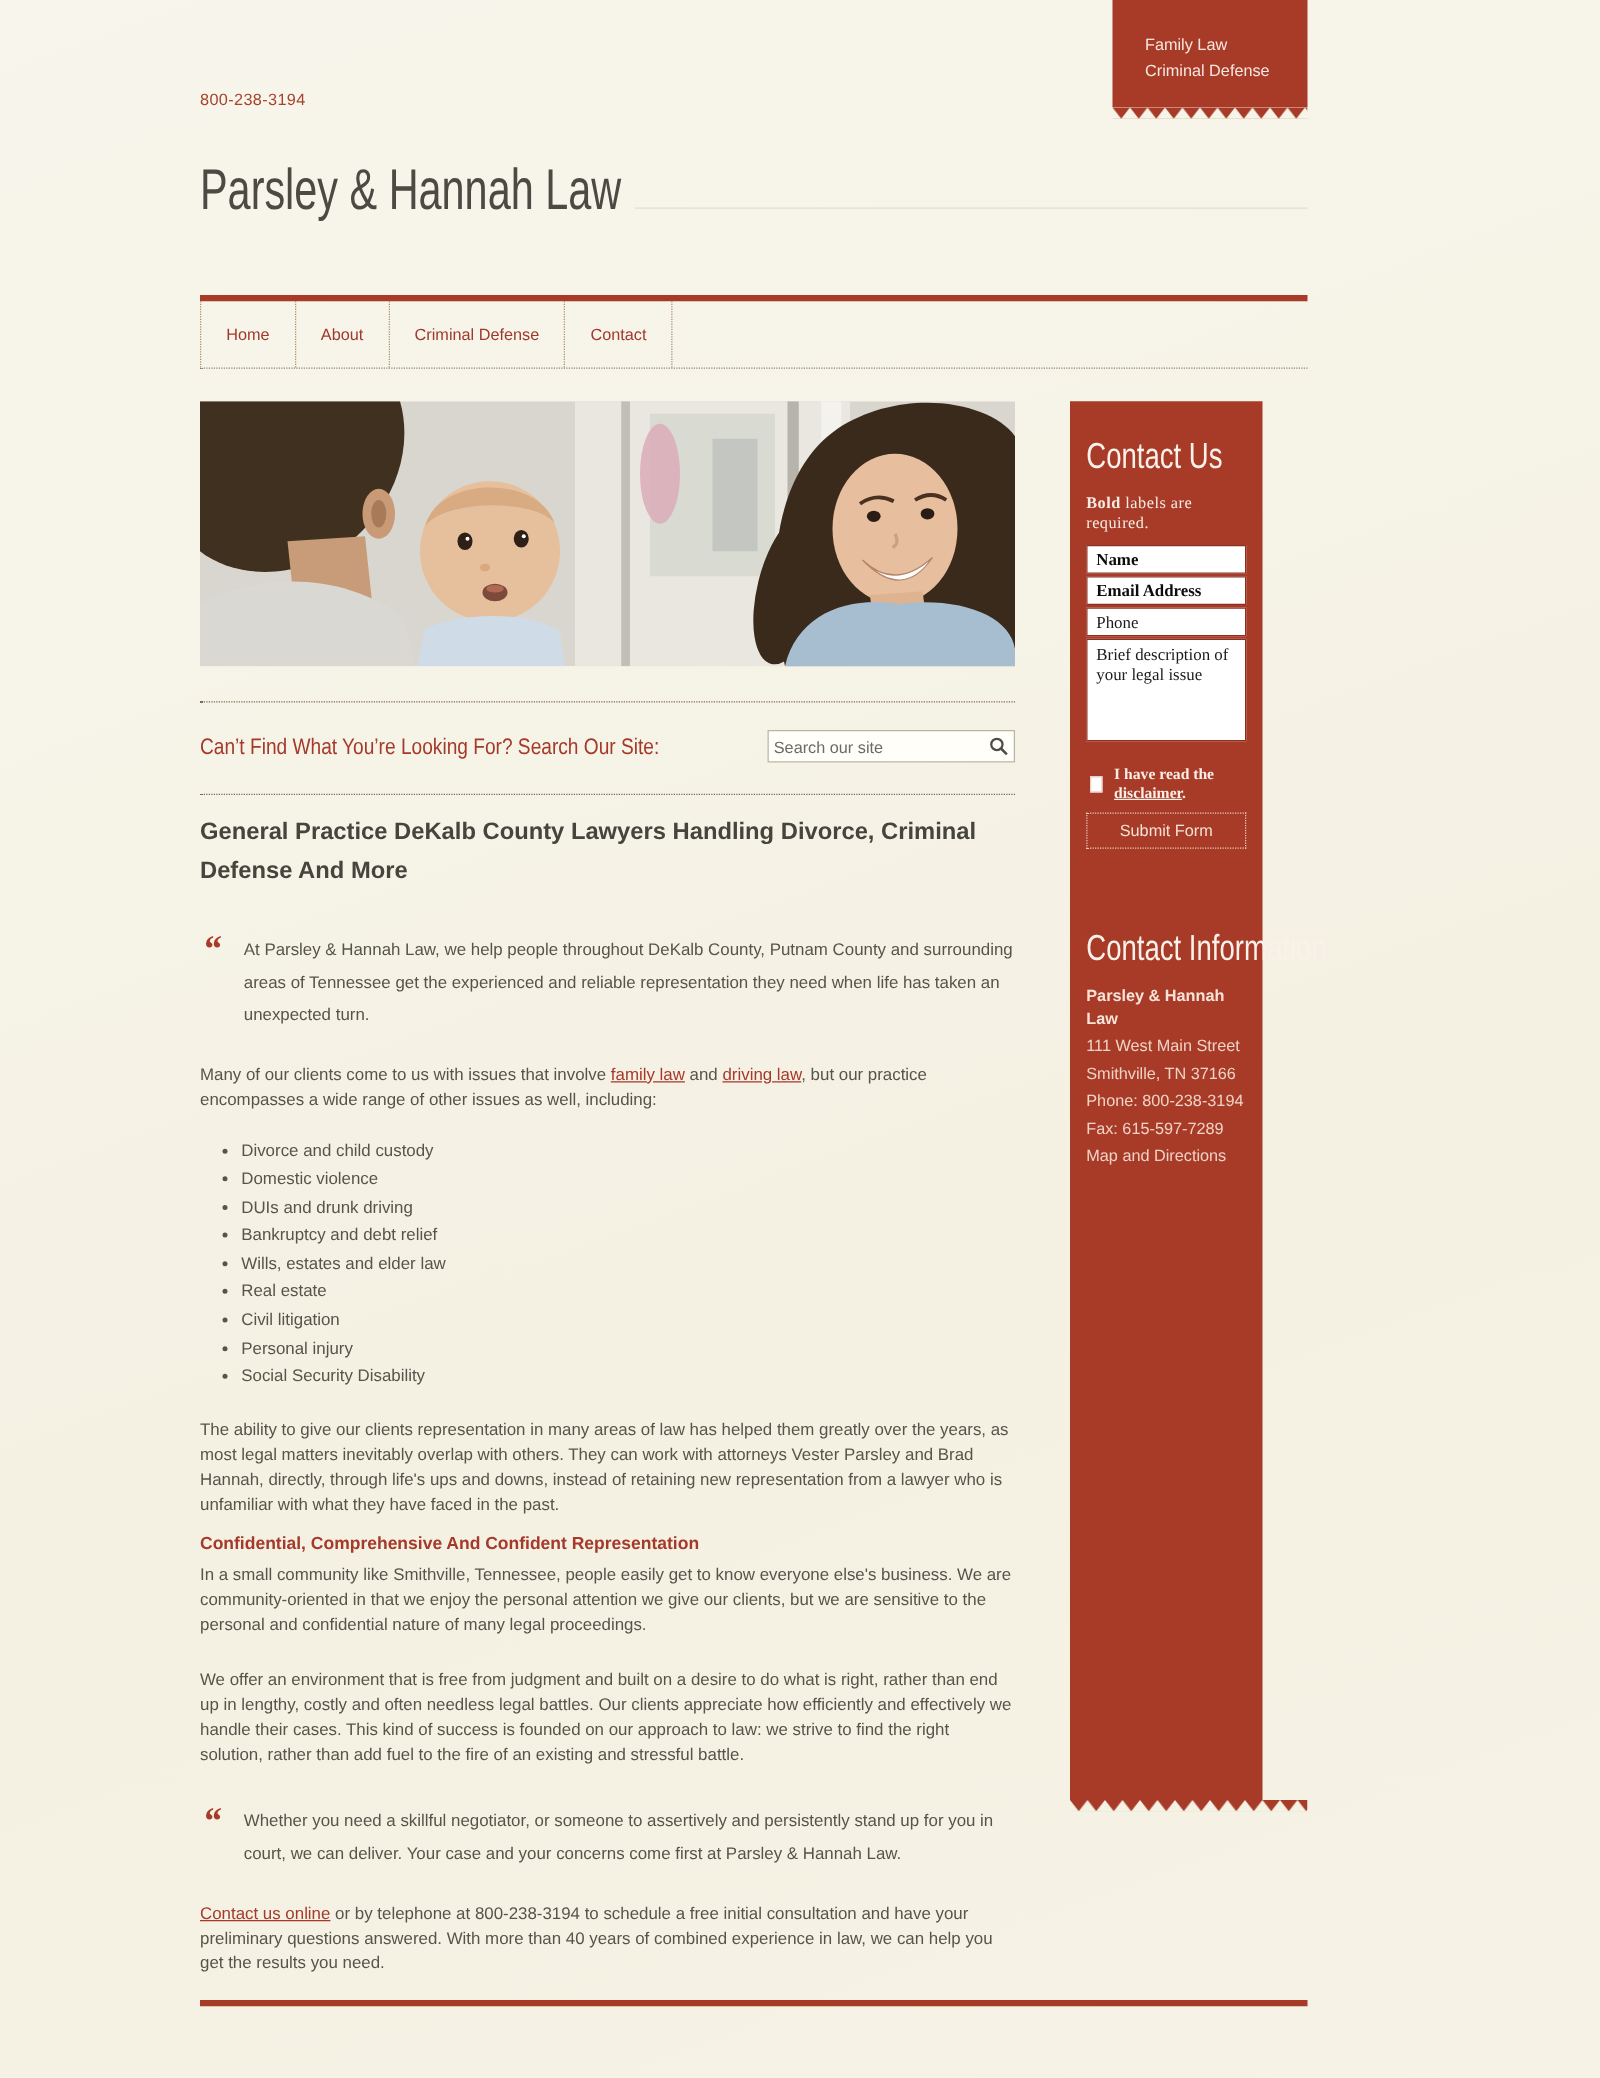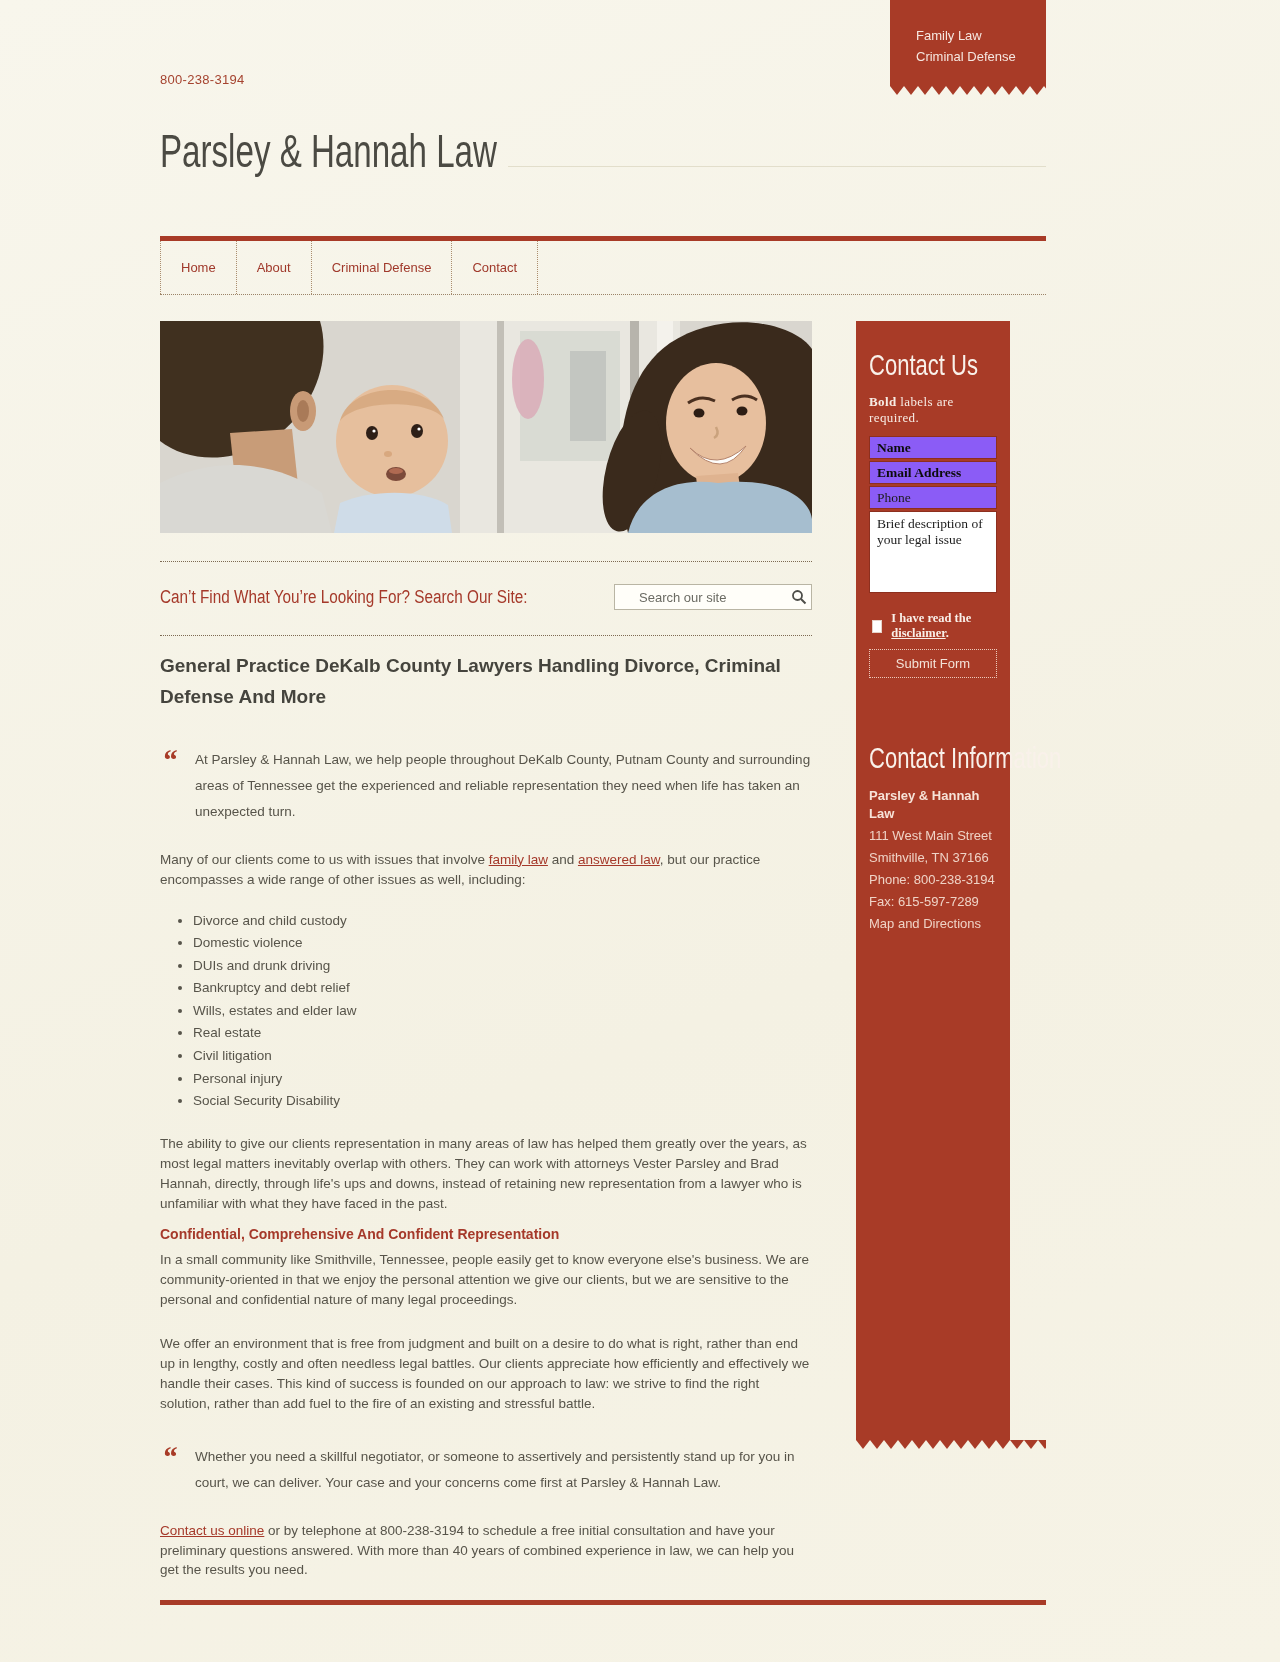--- a/index.html
+++ b/index.html
@@ -31,21 +31,21 @@
   
   .hero { width:652px; height:212px; display:block; }
 
   .dotted-hr { border:none; border-bottom:1px dotted #7d6a52; height:1px; }
   .hr1 { margin-top:28px; }
   .hr2 { margin-top:25px; }
 
   .search-row { margin-top:22px; display:flex; align-items:center; justify-content:space-between; }
   .search-label { color:#a5392a; font-size:18px; transform:scaleX(.85); transform-origin:0 50%; white-space:nowrap; }
   .search-box { position:relative; width:198px; }
-  .search-box input { width:198px; height:26px; border:1px solid #b9b5a4; background:#fffef9; font-size:13px; color:#444; padding:0 26px 0 24px; font-family:"Liberation Sans",sans-serif; }
+  .search-box input { width:198px; height:26px; border:1px solid #b9b5a4; background:#fffef9; font-size:13px; color:#444; padding:0 26px 0 4px; font-family:"Liberation Sans",sans-serif; }
   .search-box input::placeholder { color:#6b6b63; }
   .search-icon { position:absolute; right:5px; top:5px; width:16px; height:16px; cursor:pointer; }
 
   h1.page-h1 { margin-top:14px; font-size:19px; line-height:1.65; color:#45443d; font-weight:bold; }
 
   .bq { position:relative; padding-left:35px; margin-top:34px; }
   .bq .qmark { position:absolute; left:2px; top:-4px; color:#a83b27; font-family:"Liberation Serif",serif; font-style:italic; font-weight:bold; font-size:30px; }
   .bq p, .content > p { font-size:13.5px; line-height:1.48; color:#57544a; }
   .bq p { line-height:1.95; }
 
@@ -55,21 +55,21 @@
   ul.svc { margin-top:22px; padding-left:33px; }
   ul.svc li { font-size:13.5px; line-height:1.34; color:#57544a; margin-bottom:4.5px; }
 
   h2.red-h2 { margin-top:12px; font-size:14px; color:#a5392a; font-weight:bold; }
   .p-after-h2 { margin-top:8px; }
 
   
   .sidebar { width:154px; height:1119px; background:#a83b27; position:relative; padding:16px 13px 0; color:#f6e9e2; }
   .sb-title { color:#f9f1ea; font-size:29px; font-weight:400; transform:scaleX(.76); transform-origin:0 50%; white-space:nowrap; margin-top:12px; }
   .sb-note { font-family:"Liberation Serif",serif; font-size:13px; margin:12px 0 10px; color:#f7ece4; letter-spacing:.4px; }
-  .sb-field { width:100%; height:23px; border:1px solid #8d2f1e; background:#8b5cf6; margin-bottom:2px; padding:0 7px; font-size:13.5px; font-family:"Liberation Serif",serif; color:#111; }
+  .sb-field { width:100%; height:23px; border:1px solid #8d2f1e; background:#ffffff; margin-bottom:2px; padding:0 7px; font-size:13.5px; font-family:"Liberation Serif",serif; color:#111; }
   .sb-field::placeholder, .sb-area::placeholder { color:#1c1c1c; opacity:1; font-family:"Liberation Serif",serif; }
   .sb-field.bold::placeholder { font-weight:bold; color:#0c0c0c; }
   .sb-area { width:100%; height:82px; border:1px solid #8d2f1e; background:#fff; resize:none; padding:4px 7px; font-size:13.5px; font-family:"Liberation Serif",serif; color:#111; margin-bottom:10px; }
   .sb-check { display:flex; align-items:center; margin:4px 0 8px; }
   .sb-check input { appearance:none; -webkit-appearance:none; width:13px; height:13px; background:#fff; border:1px solid #e6d2c8; margin:0 9px 0 3px; cursor:pointer; }
   .sb-check label { font-family:"Liberation Serif",serif; font-weight:bold; font-size:12.5px; color:#f9efe8; }
   .sb-check a { color:#f9efe8; }
   .sb-submit { display:block; width:100%; background:transparent; border:1px dotted #eccabc; color:#f3e2d8; font-size:13px; padding:6px 0; cursor:pointer; font-family:"Liberation Sans",sans-serif; }
   .sb-info-title { margin-top:64px; }
   .sb-info { margin-top:12px; font-size:13px; line-height:1.38; }
@@ -176,21 +176,21 @@
 
         <hr class="dotted-hr hr2">
 
         <h1 class="page-h1">General Practice DeKalb County Lawyers Handling Divorce, Criminal Defense And More</h1>
 
         <div class="bq">
           <span class="qmark">“</span>
           <p>At Parsley &amp; Hannah Law, we help people throughout DeKalb County, Putnam County and surrounding areas of Tennessee get the experienced and reliable representation they need when life has taken an unexpected turn.</p>
         </div>
 
-        <p class="p-std"><span>Many of our clients come to us with issues that involve </span><a href="#" class="inline-link">family law</a><span> and </span><a href="#" class="inline-link">answered law</a><span>, but our practice encompasses a wide range of other issues as well, including:</span></p>
+        <p class="p-std"><span>Many of our clients come to us with issues that involve </span><a href="#" class="inline-link">family law</a><span> and </span><a href="#" class="inline-link">driving law</a><span>, but our practice encompasses a wide range of other issues as well, including:</span></p>
 
         <ul class="svc">
           <li>Divorce and child custody</li>
           <li>Domestic violence</li>
           <li>DUIs and drunk driving</li>
           <li>Bankruptcy and debt relief</li>
           <li>Wills, estates and elder law</li>
           <li>Real estate</li>
           <li>Civil litigation</li>
           <li>Personal injury</li>

